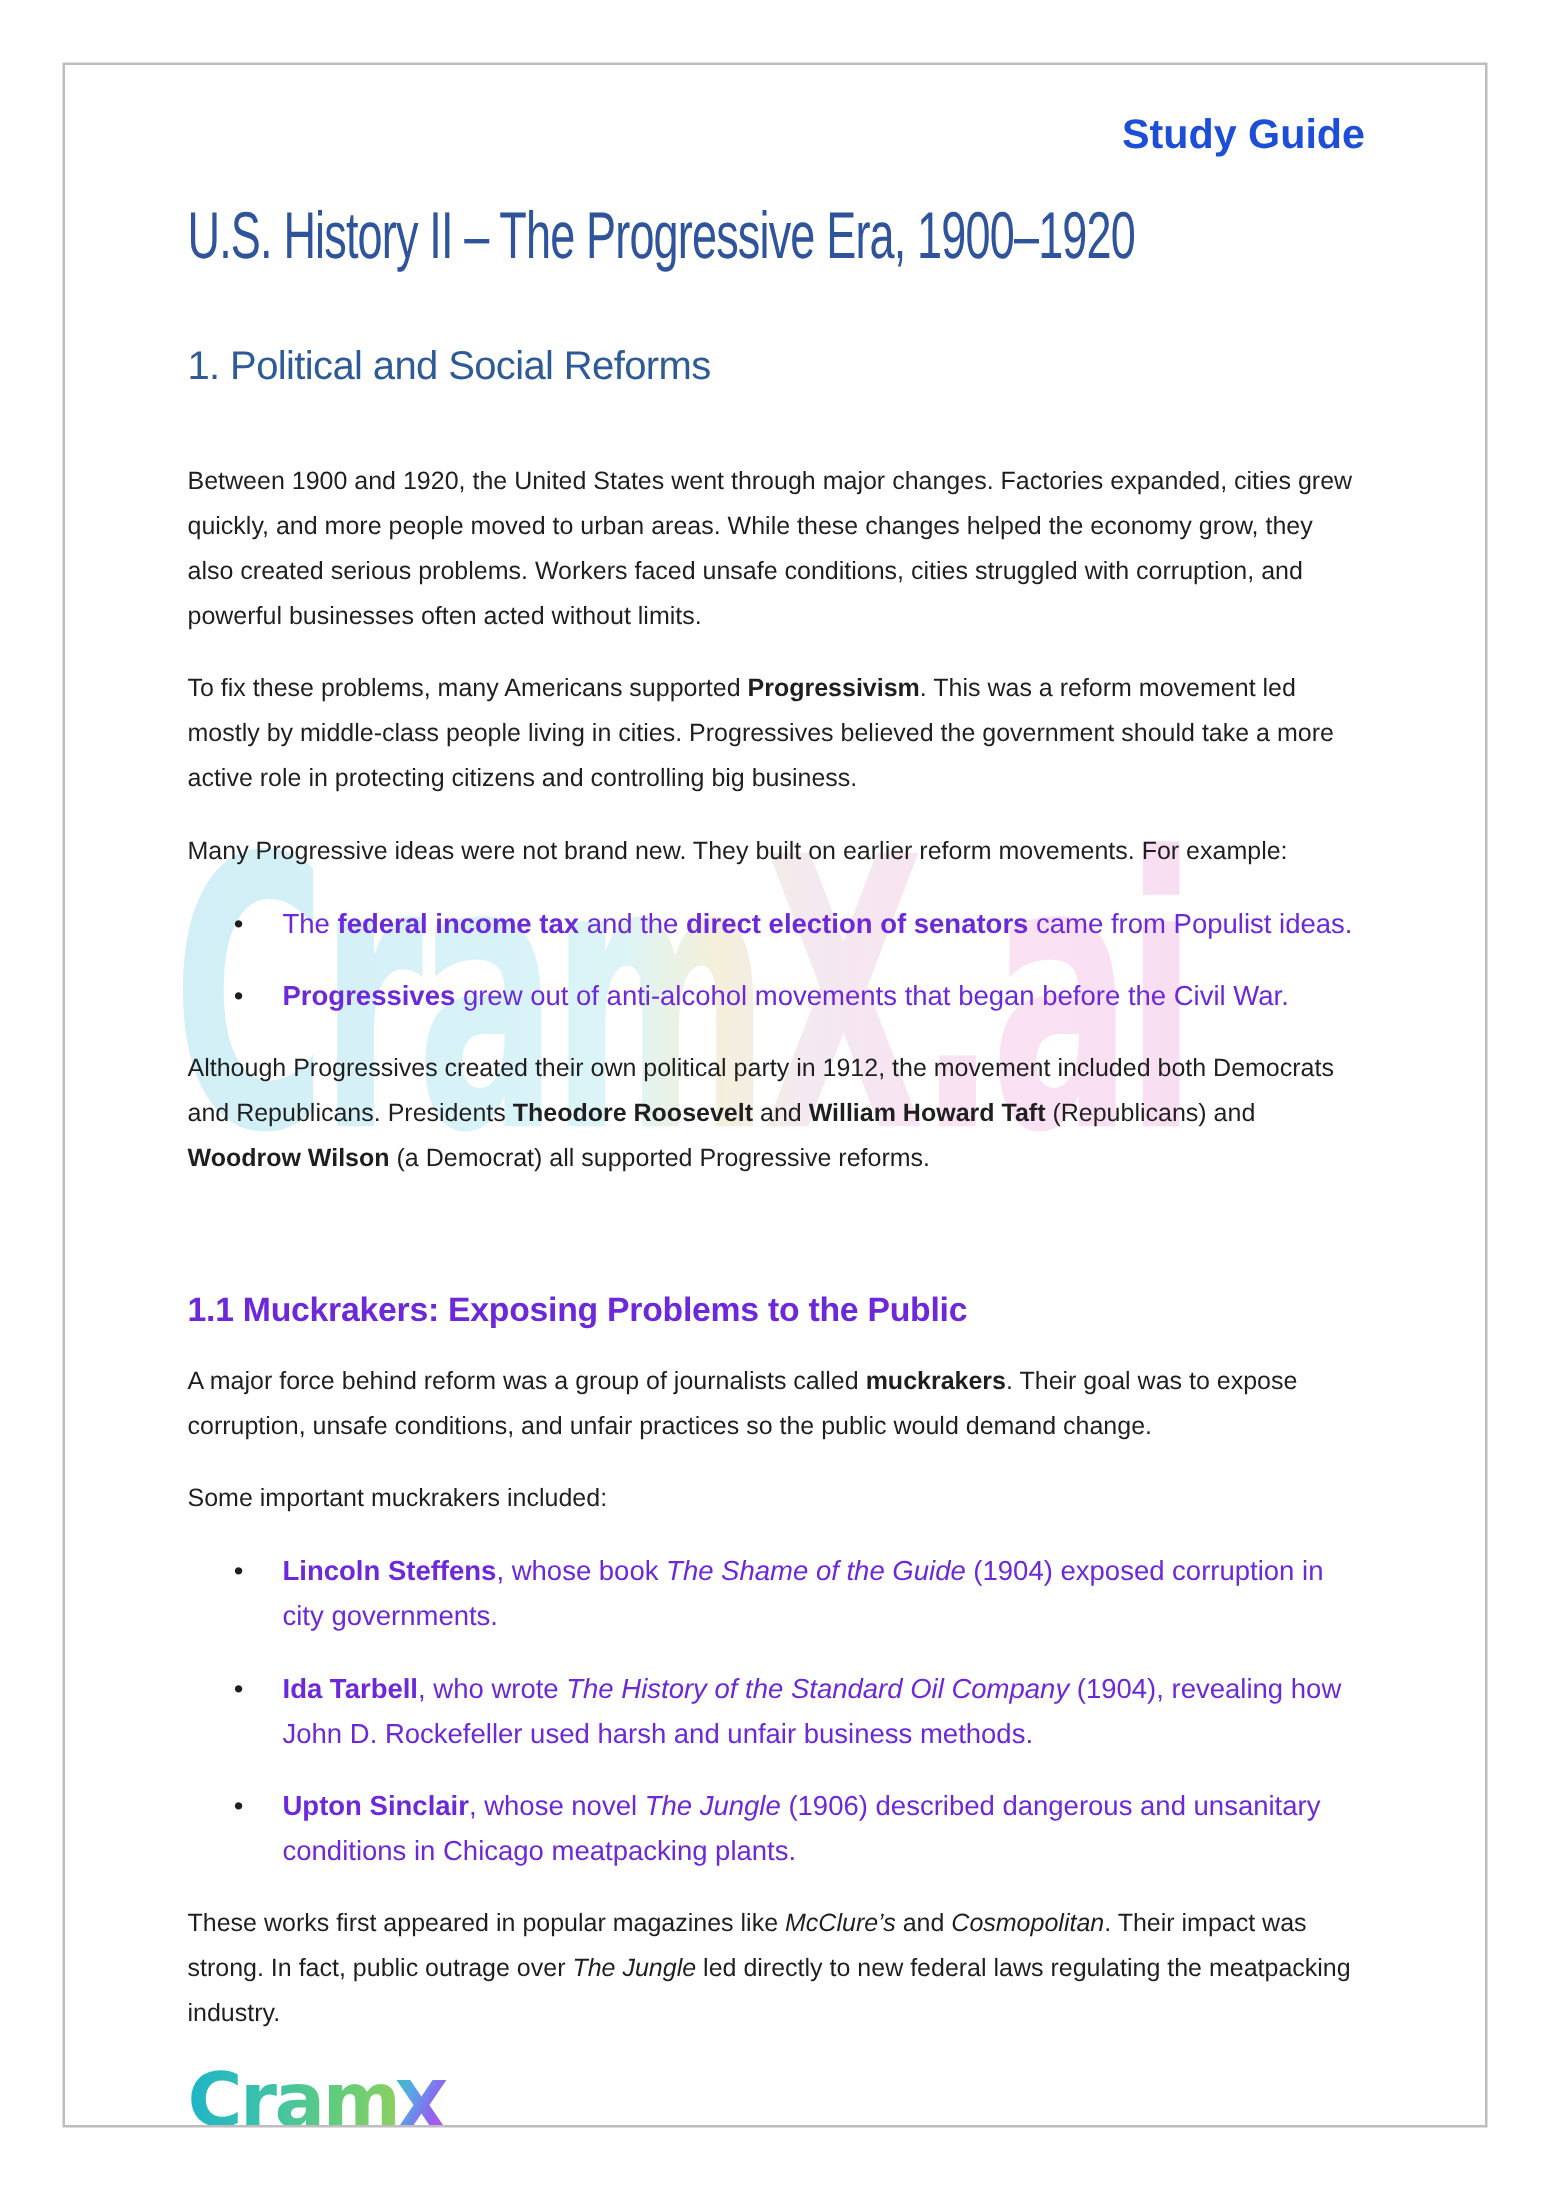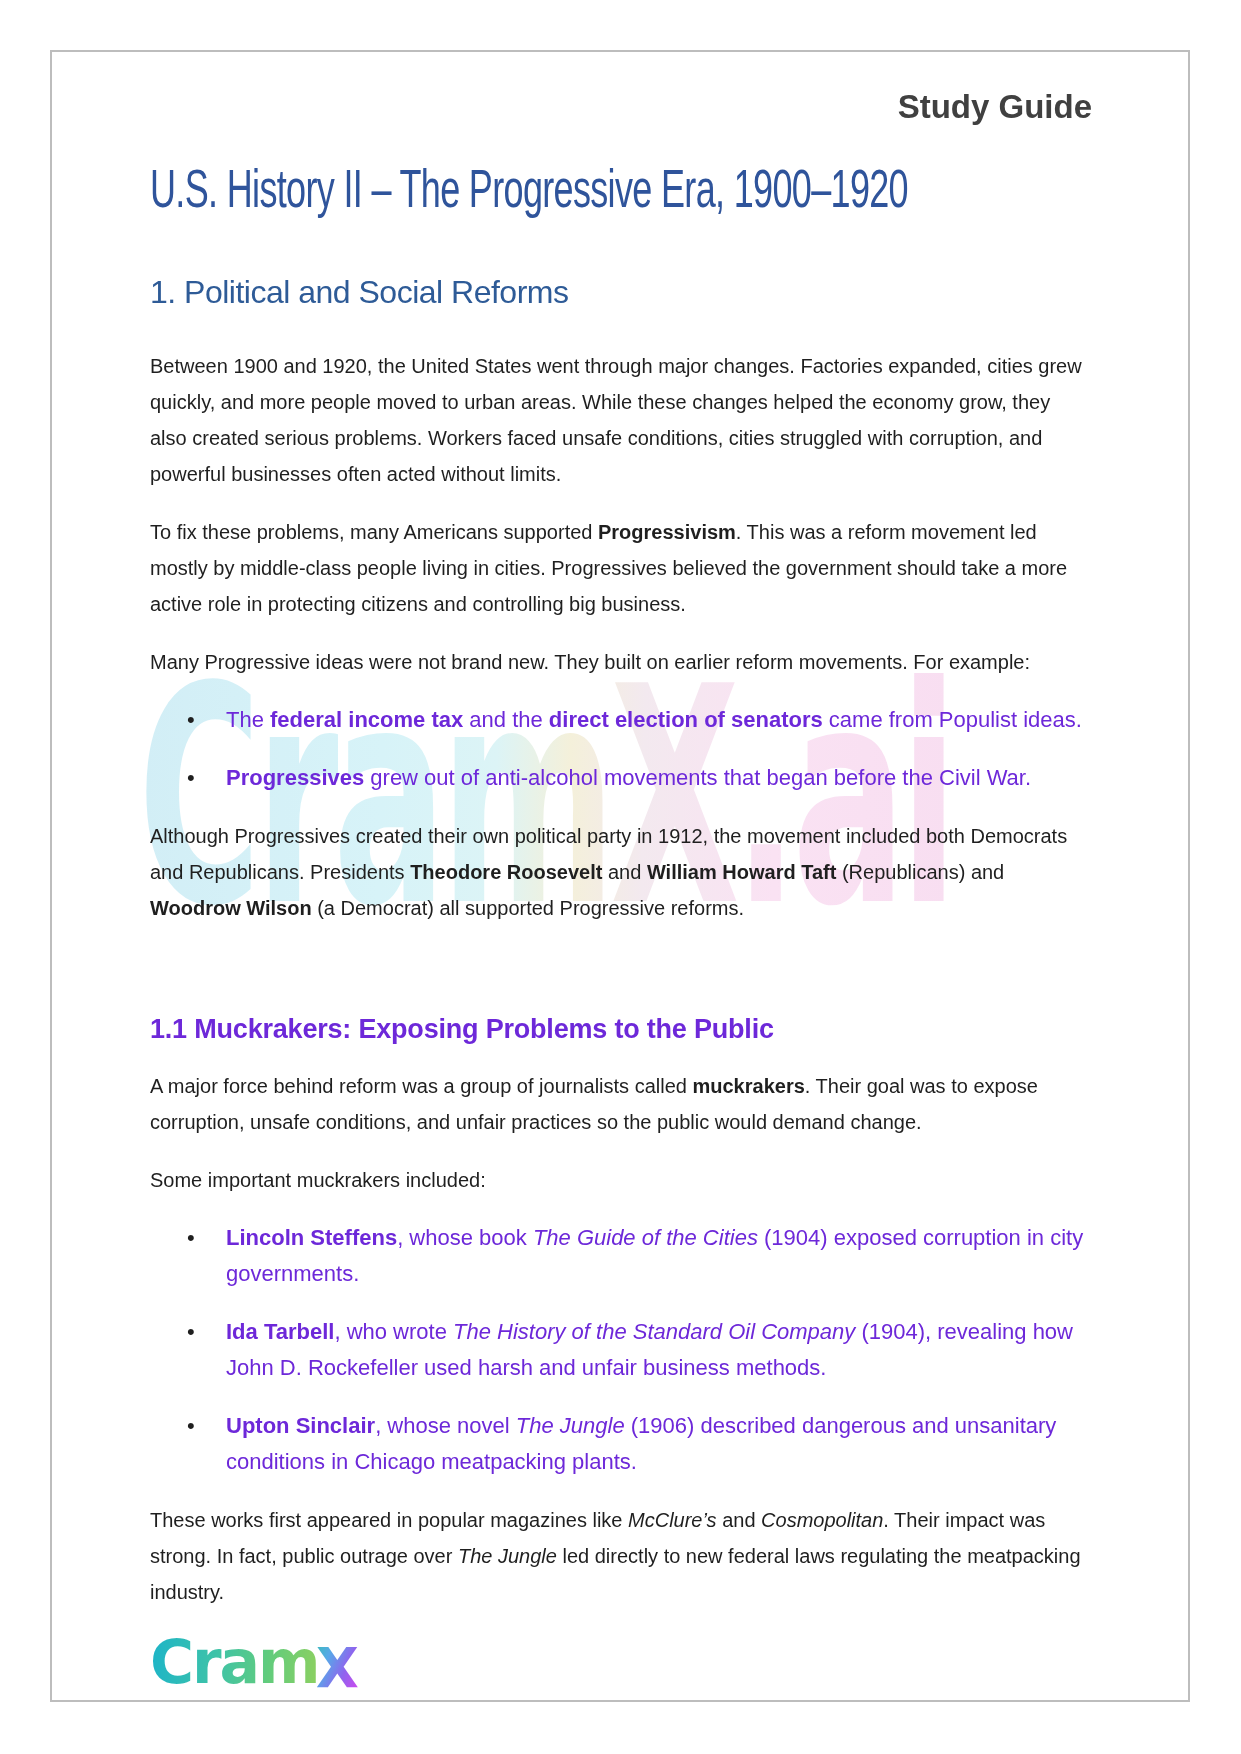--- a/index.html
+++ b/index.html
@@ -14,31 +14,31 @@
     font-family:"DejaVu Sans",sans-serif;font-weight:700;
     font-size:300px;line-height:300px;letter-spacing:-10px;white-space:nowrap;
     transform:scaleX(0.56);transform-origin:left top;
     background:linear-gradient(92deg,#d2eef6 0%,#d7f3f8 30%,#dcf4f6 44%,#f4f0da 53%,#f3e9ef 62%,#fae2f3 78%,#f8def1 100%);
     -webkit-background-clip:text;background-clip:text;color:transparent;
     user-select:none;pointer-events:none;
   }
   .content{position:relative;z-index:1;}
   .study-guide{
     margin-top:34px;text-align:right;
-    font-size:33px;line-height:42px;font-weight:700;color:#404040;
+    font-size:33px;line-height:42px;font-weight:700;color:#1d4ed8;
   }
   .doc-title{
     margin:36px 0 0 0;font-weight:400;line-height:50px;font-size:53px;color:#2f549b;
   }
   .doc-title .squeeze{
     display:inline-block;transform:scaleX(0.68);transform-origin:left center;
     letter-spacing:-1px;white-space:nowrap;
   }
   .h-section{
-    margin:58px 0 36px 0;font-weight:500;font-size:32px;line-height:40px;
+    margin:58px 0 55px 0;font-weight:500;font-size:32px;line-height:40px;
     color:#2e5b97;letter-spacing:-0.5px;
   }
   .h-sub{
     margin:86px 0 0 0;font-weight:700;font-size:27px;line-height:34px;
     color:#6d28d9;letter-spacing:-0.2px;
   }
   p.body{
     margin:22px 0;font-size:20px;line-height:36px;color:#1f1f1f;
   }
   ul.doc-list{
@@ -94,21 +94,21 @@
     </ul>
 
     <p class="body"><span>Although Progressives created their own political party in 1912, the movement included both Democrats and Republicans. Presidents </span><span class="b">Theodore Roosevelt</span><span> and </span><span class="b">William Howard Taft</span><span> (Republicans) and </span><span class="b">Woodrow Wilson</span><span> (a Democrat) all supported Progressive reforms.</span></p>
 
     <h3 class="h-sub">1.1 Muckrakers: Exposing Problems to the Public</h3>
 
     <p class="body"><span>A major force behind reform was a group of journalists called </span><span class="b">muckrakers</span><span>. Their goal was to expose corruption, unsafe conditions, and unfair practices so the public would demand change.</span></p>
     <p class="body"><span>Some important muckrakers included:</span></p>
 
     <ul class="doc-list">
-      <li><span class="b">Lincoln Steffens</span><span>, whose book </span><span class="i">The Guide of the Cities</span><span> (1904) exposed corruption in city governments.</span></li>
+      <li><span class="b">Lincoln Steffens</span><span>, whose book </span><span class="i">The Shame of the Guide</span><span> (1904) exposed corruption in city governments.</span></li>
       <li><span class="b">Ida Tarbell</span><span>, who wrote </span><span class="i">The History of the Standard Oil Company</span><span> (1904), revealing how John D. Rockefeller used harsh and unfair business methods.</span></li>
       <li><span class="b">Upton Sinclair</span><span>, whose novel </span><span class="i">The Jungle</span><span> (1906) described dangerous and unsanitary conditions in Chicago meatpacking plants.</span></li>
     </ul>
 
     <p class="body"><span>These works first appeared in popular magazines like </span><span class="i">McClure’s</span><span> and </span><span class="i">Cosmopolitan</span><span>. Their impact was strong. In fact, public outrage over </span><span class="i">The Jungle</span><span> led directly to new federal laws regulating the meatpacking industry.</span></p>
 
     <div class="logo">
       <span class="cram">Cram</span><span class="x">X</span>
     </div>
 

